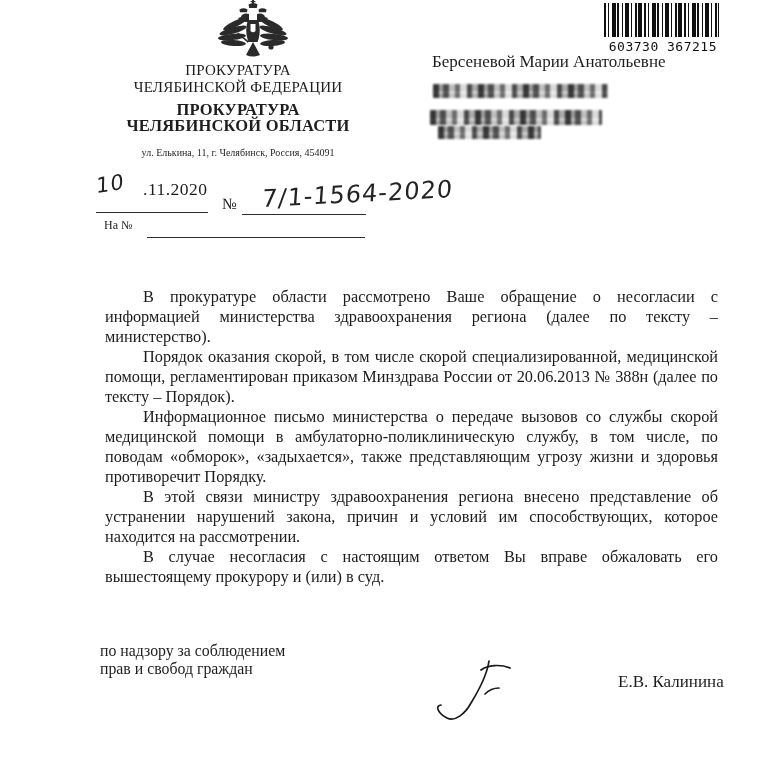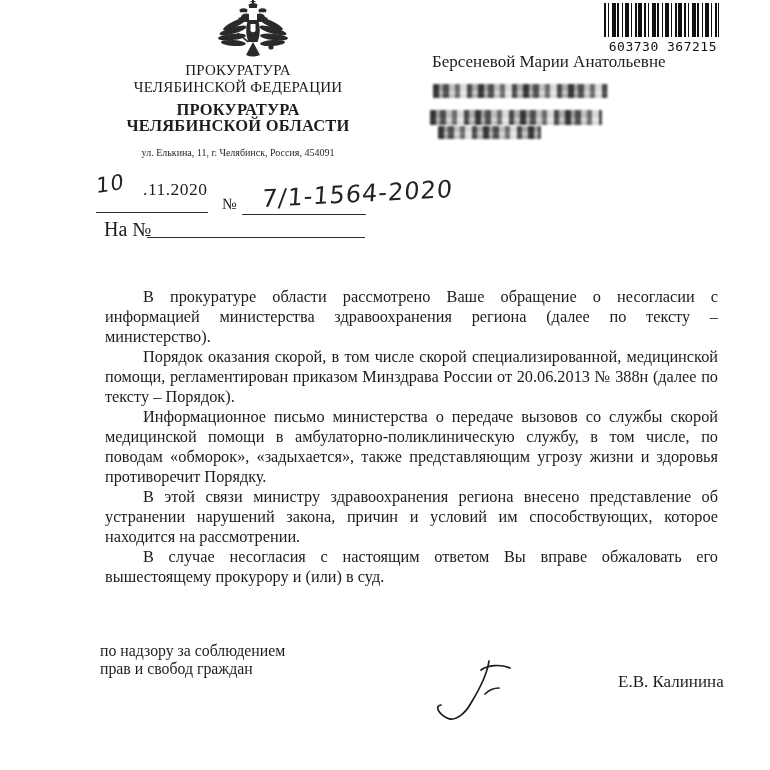--- a/index.html
+++ b/index.html
@@ -26,21 +26,21 @@
   .hand{font-family:"DejaVu Sans", sans-serif;color:#222;}
   .hand-day{left:96px;top:172px;font-size:21px;
             transform:rotate(-9deg) skewX(-10deg);letter-spacing:1px;}
   .date-printed{left:143px;top:179px;font-size:17.5px;letter-spacing:.5px;}
   .rule{height:0;border-top:1.5px solid #2e2e2e;}
   .rule1{left:96px;top:212px;width:112px;}
   .no-sign{left:222px;top:195px;font-size:15.5px;}
   .rule2{left:242px;top:214px;width:124px;}
   .hand-number{left:262px;top:180px;font-size:24px;white-space:nowrap;
                transform:rotate(-3deg) skewX(-7deg);letter-spacing:1px;}
-  .reply-label{left:104px;top:218px;font-size:20px;}
+  .reply-label{left:104px;top:218px;font-size:12px;}
   .rule3{left:147px;top:237px;width:218px;}
 
   
   .recipient-name{left:432px;top:52px;font-size:17px;white-space:nowrap;}
   .redact{
     background:
       repeating-linear-gradient(90deg, rgba(40,40,40,.9) 0 6px, rgba(150,150,150,.55) 6px 10px,
         rgba(60,60,60,.85) 10px 16px, rgba(205,205,205,.65) 16px 22px,
         rgba(90,90,90,.8) 22px 27px, rgba(235,235,235,.75) 27px 34px,
         rgba(55,55,55,.85) 34px 39px, rgba(175,175,175,.55) 39px 45px),

